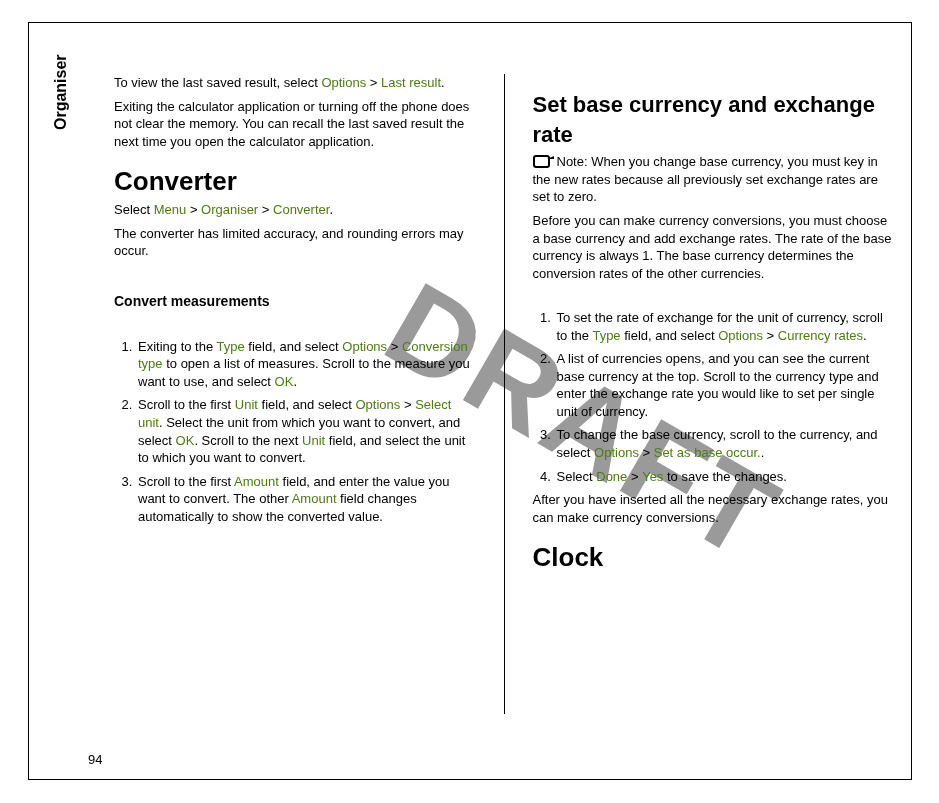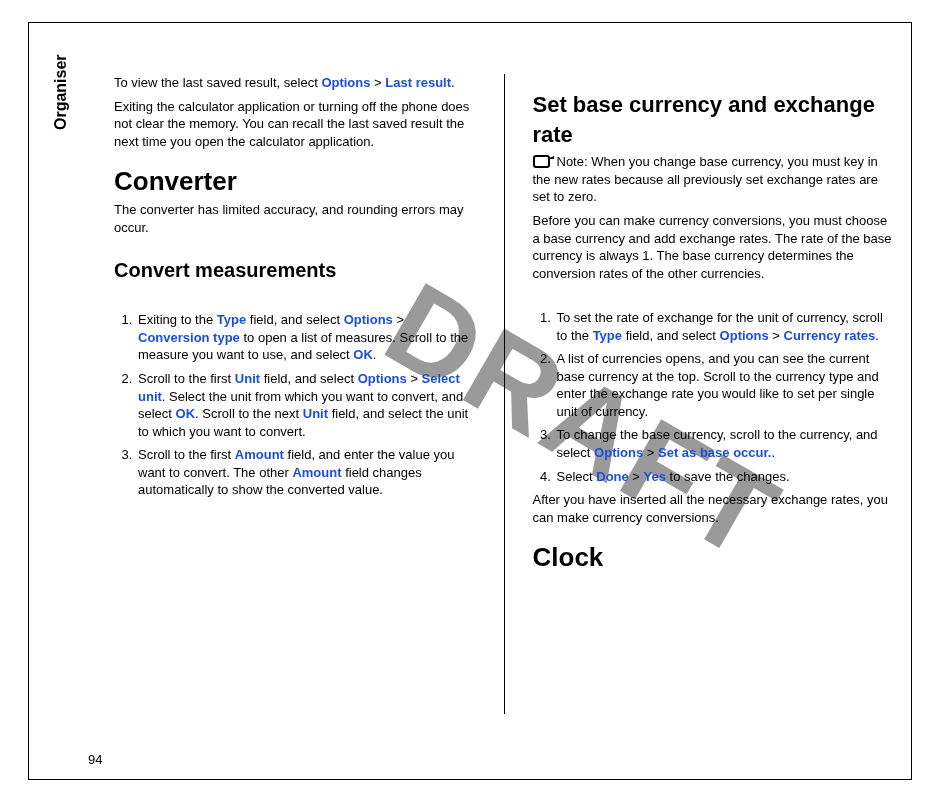--- a/index.html
+++ b/index.html
@@ -48,27 +48,27 @@
     background: #000;
     height: 640px;
   }
   h1 {
     font-size: 26px;
     font-weight: bold;
     margin-top: 14px;
     margin-bottom: 2px;
   }
   h2 {
-    font-size: 20px;
+    font-size: 14px;
     font-weight: bold;
-    margin-top: 21px;
+    margin-top: 32px;
     margin-bottom: 4px;
   }
   p { margin-bottom: 6px; }
-  .link { color: #1d4ed8; font-weight: bold; }
+  .link { color: #4d7c0f; font-weight: normal; }
   .bold { font-weight: normal; }
   ol {
     list-style: decimal;
     margin-left: 22px;
     margin-top: 27px;
   }
   ol > li {
     margin-bottom: 6px;
     padding-left: 2px;
   }
@@ -110,20 +110,23 @@
 <div class="watermark">DRAFT</div>
 
 <div class="content">
   <div class="col">
     <p>
       <span>To view the last saved result, select </span><span class="link">Options</span><span class="gt"> &gt; </span><span class="link">Last result</span><span>.</span>
     </p>
     <p>Exiting the calculator application or turning off the phone does not clear the memory. You can recall the last saved result the next time you open the calculator application.</p>
 
     <h1>Converter</h1>
+    <p>
+      <span>Select </span><span class="link">Menu</span><span class="gt"> &gt; </span><span class="link">Organiser</span><span class="gt"> &gt; </span><span class="link">Converter</span><span>.</span>
+    </p>
     <p>The converter has limited accuracy, and rounding errors may occur.</p>
 
     <h2>Convert measurements</h2>
     <ol>
       <li>
         <span>Exiting to the </span><span class="link">Type</span><span> field, and select </span><span class="link">Options</span><span class="gt"> &gt; </span><span class="link">Conversion type</span><span> to open a list of measures. Scroll to the measure you want to use, and select </span><span class="link">OK</span><span>.</span>
       </li>
       <li>
         <span>Scroll to the first </span><span class="link">Unit</span><span> field, and select </span><span class="link">Options</span><span class="gt"> &gt; </span><span class="link">Select unit</span><span>. Select the unit from which you want to convert, and select </span><span class="link">OK</span><span>. Scroll to the next </span><span class="link">Unit</span><span> field, and select the unit to which you want to convert.</span>
       </li>

